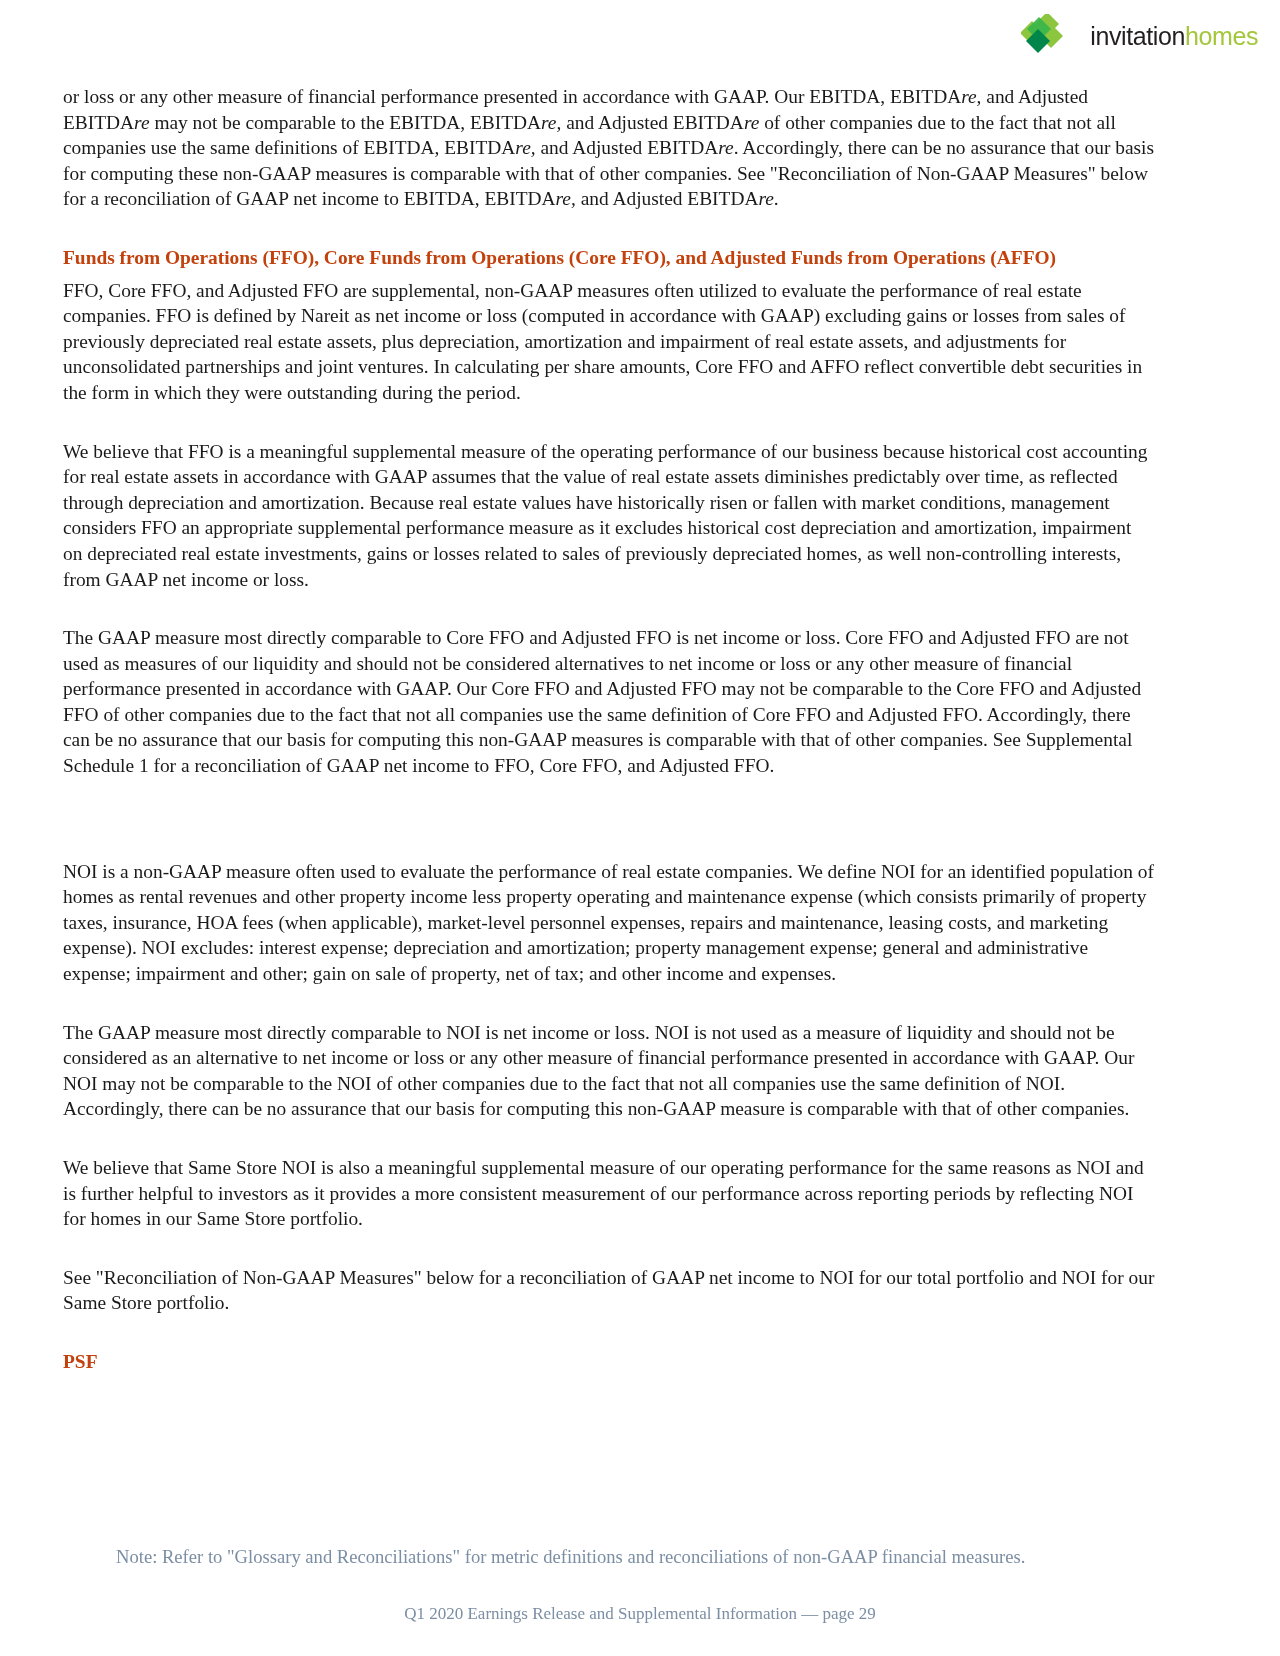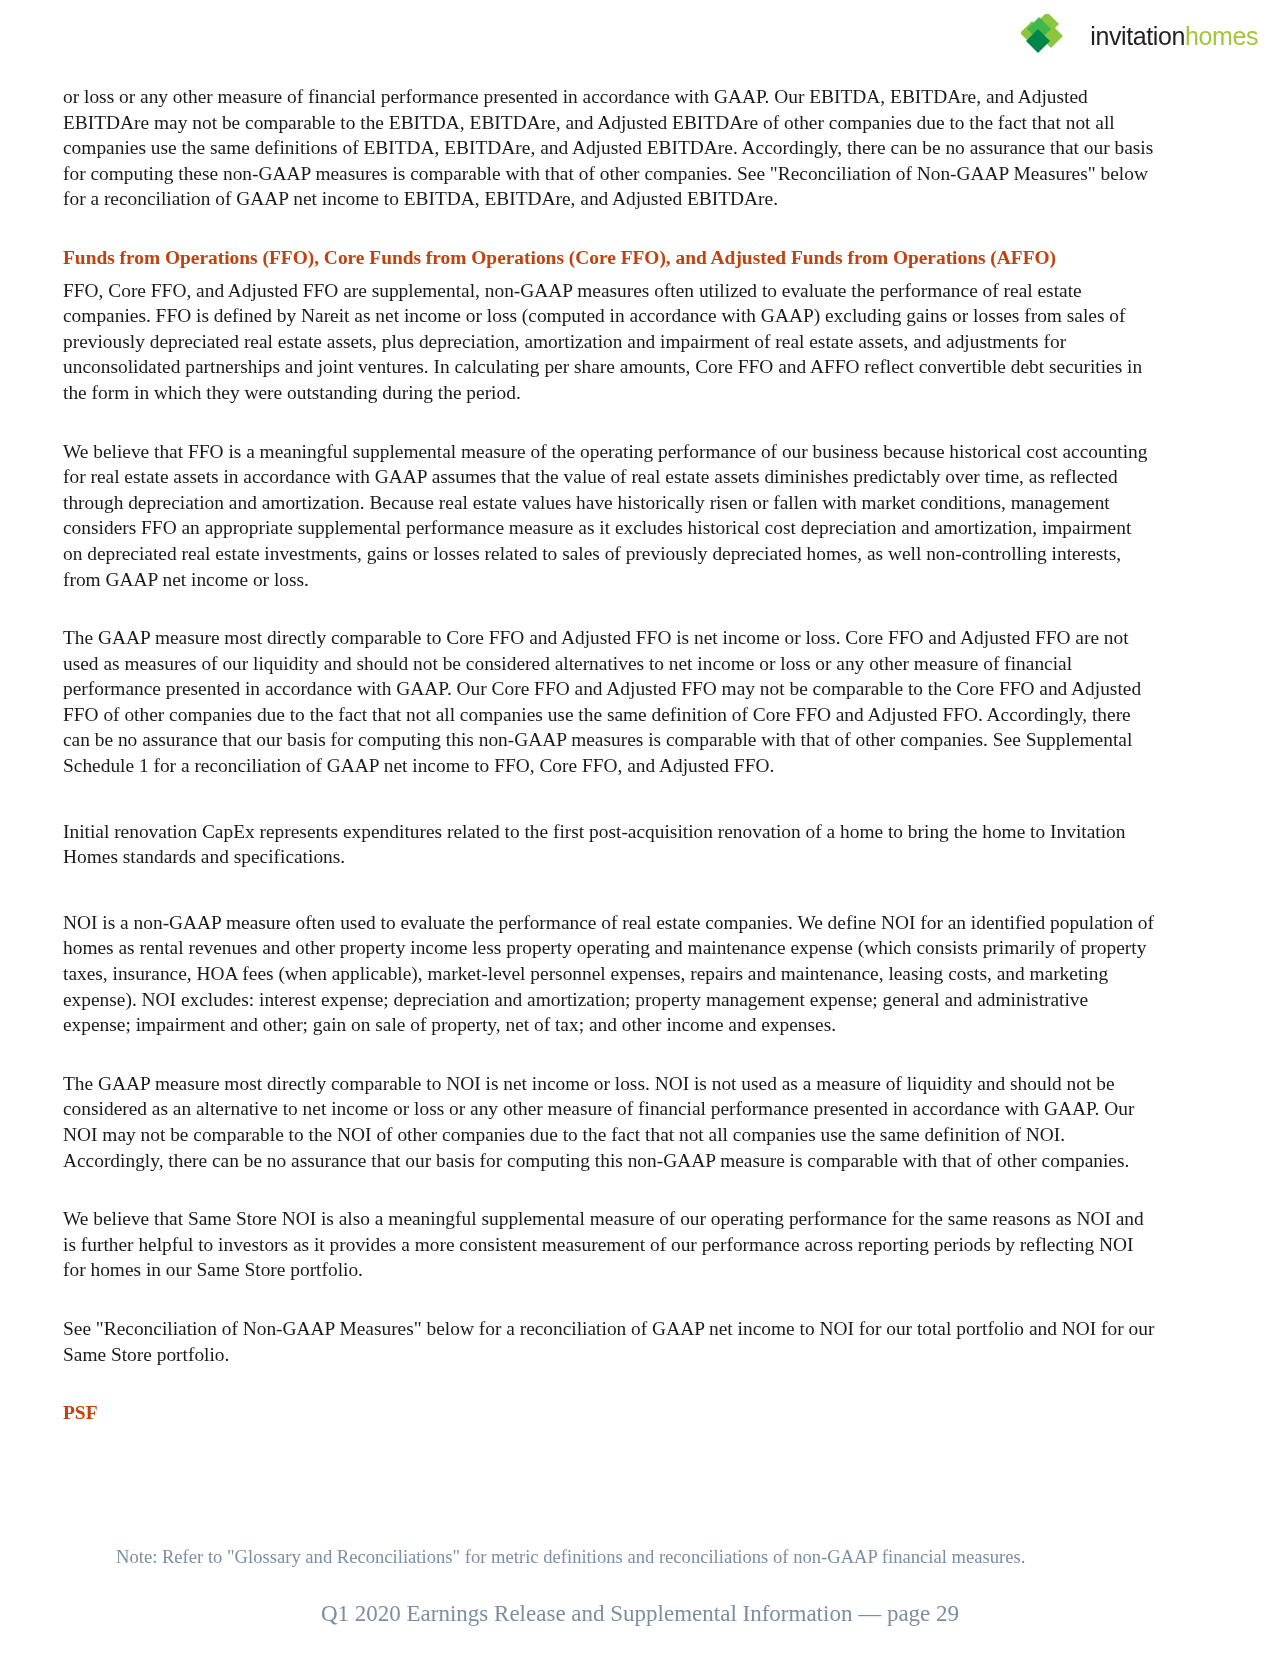--- a/index.html
+++ b/index.html
@@ -67,39 +67,39 @@
   }
   .gap-lg { height: 33px; }
   .gap-sm { height: 7px; }
   .heading {
     font-size: 19.4px;
     line-height: 25.6px;
     font-weight: bold;
     color: #c2410c;
     margin: 0;
   }
-  .it { }
+  .it { font-style: italic; }
 
   
   .footnote {
     position: absolute;
     left: 116px;
     top: 1545px;
     width: 1060px;
     font-size: 18.6px;
     line-height: 24px;
     color: #7b8ea3;
   }
   .pagefooter {
     position: absolute;
     left: 0;
     right: 0;
     top: 1602px;
     text-align: center;
-    font-size: 23px;
+    font-size: 17px;
     line-height: 24px;
     color: #7b8ea3;
   }
 </style>
 </head>
 <body>
 
 <div class="page">
 
   <div class="header">
@@ -135,21 +135,20 @@
 
     <p class="para">We believe that FFO is a meaningful supplemental measure of the operating performance of our business because historical cost accounting for real estate assets in accordance with GAAP assumes that the value of real estate assets diminishes predictably over time, as reflected through depreciation and amortization. Because real estate values have historically risen or fallen with market conditions, management considers FFO an appropriate supplemental performance measure as it excludes historical cost depreciation and amortization, impairment on depreciated real estate investments, gains or losses related to sales of previously depreciated homes, as well non-controlling interests, from GAAP net income or loss.</p>
 
     <div class="gap-lg"></div>
 
     <p class="para">The GAAP measure most directly comparable to Core FFO and Adjusted FFO is net income or loss. Core FFO and Adjusted FFO are not used as measures of our liquidity and should not be considered alternatives to net income or loss or any other measure of financial performance presented in accordance with GAAP. Our Core FFO and Adjusted FFO may not be comparable to the Core FFO and Adjusted FFO of other companies due to the fact that not all companies use the same definition of Core FFO and Adjusted FFO. Accordingly, there can be no assurance that our basis for computing this non-GAAP measures is comparable with that of other companies.  See Supplemental Schedule 1 for a reconciliation of GAAP net income to FFO, Core FFO, and Adjusted FFO.</p>
 
     <div class="gap-lg"></div>
 
     <div class="gap-sm"></div>
-    <p class="para">Initial renovation CapEx represents expenditures related to the first post-acquisition renovation of a home to bring the home to Invitation Homes standards and specifications.</p>
 
     <div class="gap-lg"></div>
 
     <div class="gap-sm"></div>
     <p class="para">NOI is a non-GAAP measure often used to evaluate the performance of real estate companies. We define NOI for an identified population of homes as rental revenues and other property income less property operating and maintenance expense (which consists primarily of property taxes, insurance, HOA fees (when applicable), market-level personnel expenses, repairs and maintenance, leasing costs, and marketing expense). NOI excludes: interest expense; depreciation and amortization; property management expense; general and administrative expense; impairment and other; gain on sale of property, net of tax; and other income and expenses.</p>
 
     <div class="gap-lg"></div>
 
     <p class="para">The GAAP measure most directly comparable to NOI is net income or loss. NOI is not used as a measure of liquidity and should not be considered as an alternative to net income or loss or any other measure of financial performance presented in accordance with GAAP. Our NOI may not be comparable to the NOI of other companies due to the fact that not all companies use the same definition of NOI. Accordingly, there can be no assurance that our basis for computing this non-GAAP measure is comparable with that of other companies.</p>
 

